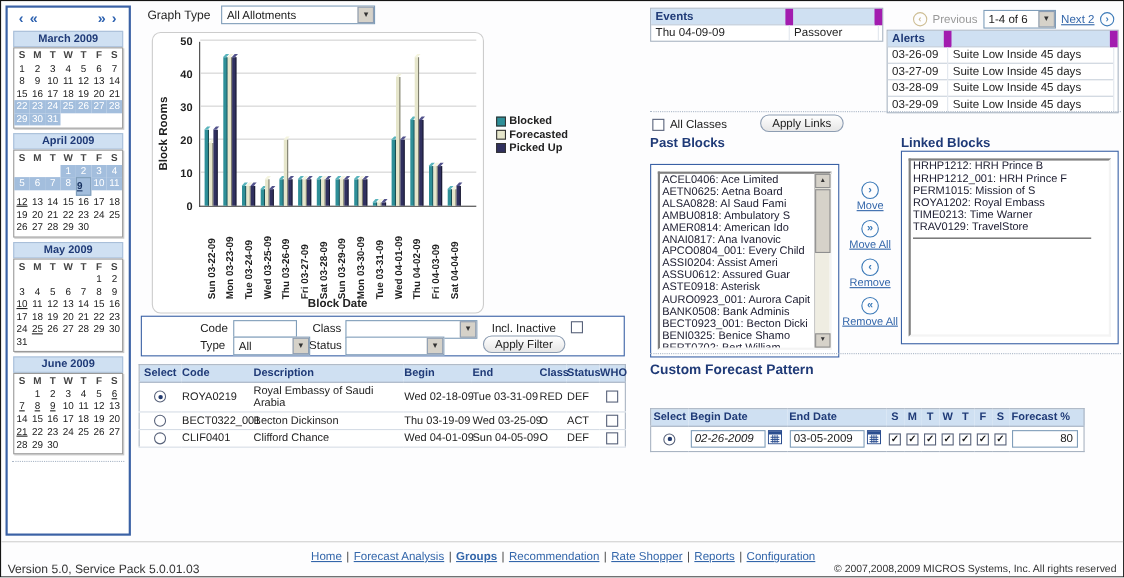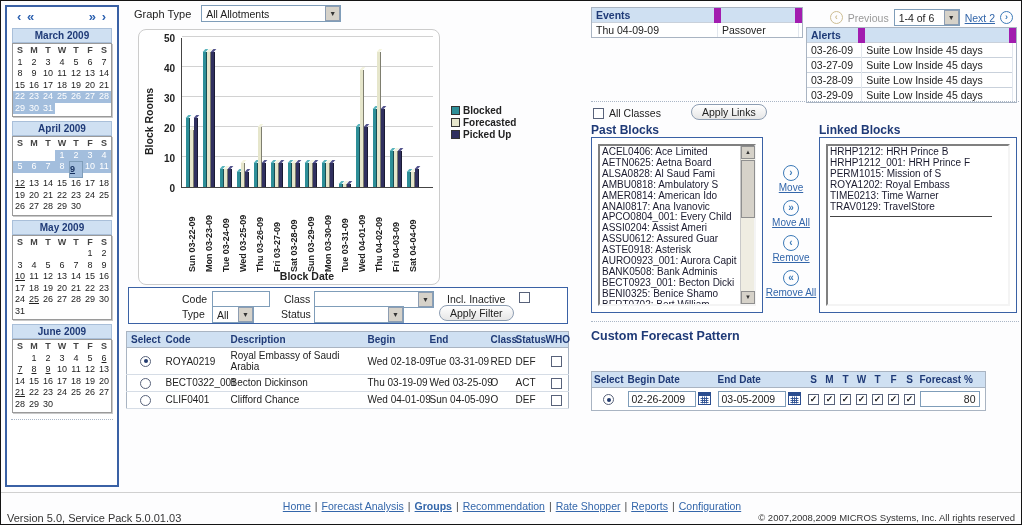--- a/index.html
+++ b/index.html
@@ -635,21 +635,21 @@
     <span class="flabel" style="left:53px;top:5px;">Code</span>
     <span class="inp" style="left:83px;top:3px;width:58px;"></span>
     <span class="flabel" style="left:155px;top:5px;">Class</span>
     <span class="sel fb-sel" style="left:185px;top:3px;width:120px;">
       <span class="sel-value"></span>
       <span class="sel-arrow">▼</span>
     </span>
     <span class="flabel" style="left:318px;top:5px;">Incl. Inactive</span>
     <span class="cb" style="position:absolute;left:390px;top:4px;"></span>
     <span class="flabel" style="left:53px;top:20px;">Type</span>
-    <span class="sel fb-sel" style="left:83px;top:18px;width:42px;">
+    <span class="sel fb-sel" style="left:83px;top:18px;width:70px;">
       <span class="sel-value">All</span>
       <span class="sel-arrow">▼</span>
     </span>
     <span class="flabel" style="left:152px;top:20px;">Status</span>
     <span class="sel fb-sel" style="left:185px;top:18px;width:90px;">
       <span class="sel-value"></span>
       <span class="sel-arrow">▼</span>
     </span>
     <button class="pill" style="position:absolute;left:310px;top:17px;"><span>Apply Filter</span></button>
   </section>
@@ -778,21 +778,21 @@
 
   <div class="dotted right-sep1"></div>
 
   <div class="allclasses-row">
     <span class="cb"></span>
     <span>All Classes</span>
   </div>
   <button class="pill applylinks"><span>Apply Links</span></button>
 
   <div class="panel-title" style="left:590px;top:122px;">Past Blocks</div>
-  <div class="blk-box" style="left:590px;top:136px;width:172px;height:176px;">
+  <div class="blk-box" style="left:590px;top:148px;width:172px;height:176px;">
     <div class="listbox">
       <div class="list-items" id="past-list">
           <div class="list-item">ACEL0406: Ace Limited</div>
           <div class="list-item">AETN0625: Aetna Board</div>
           <div class="list-item">ALSA0828: Al Saud Fami</div>
           <div class="list-item">AMBU0818: Ambulatory S</div>
           <div class="list-item">AMER0814: American Ido</div>
           <div class="list-item">ANAI0817: Ana Ivanovic</div>
           <div class="list-item">APCO0804_001: Every Child</div>
           <div class="list-item">ASSI0204: Assist Ameri</div>
@@ -868,21 +868,21 @@
           <th class="ctr">F</th>
           <th class="ctr">S</th>
           <th>Forecast %</th>
         </tr>
       </thead>
     <tbody>
         <tr id="cfp-row">
           <td class="ctr"><span class="rb on"></span></td>
           <td>
             <div class="datewrap">
-              <span class="inp2" style="width: 68px;">02-26-2009</span>
+              <span class="inp2" style="width: 68px; font-style: italic;">02-26-2009</span>
               <span><svg width="13" height="13" viewBox="0 0 13 13">
                   <rect x="0.5" y="0.5" width="12" height="12" fill="#fff" stroke="#2a4d8f"></rect>
                   <rect x="1" y="1" width="11" height="3" fill="#2a4d8f"></rect>
                   <path d="M2.5 6.5h8M2.5 8.5h8M2.5 10.5h8M4.5 4.5v7M6.5 4.5v7M8.5 4.5v7" stroke="#2a4d8f" stroke-width="0.9" fill="none"></path>
                 </svg></span>
             </div>
           </td>
           <td>
             <div class="datewrap">
               <span class="inp2" style="width: 68px;">03-05-2009</span>

